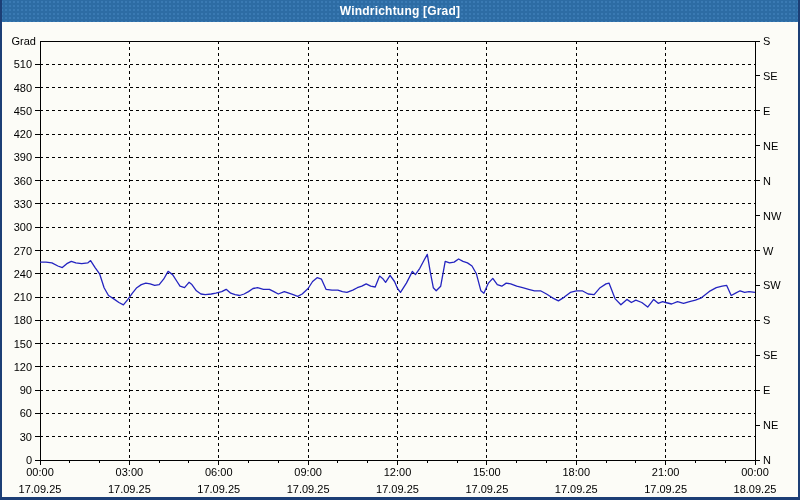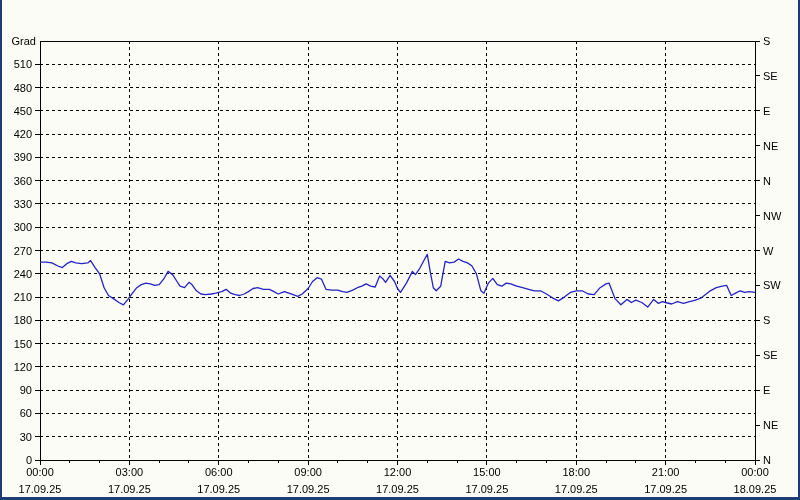--- a/index.html
+++ b/index.html
@@ -22,20 +22,23 @@
     position:absolute;top:0;left:0;right:0;bottom:0;
     border-left:2px solid #1c3e75;border-right:2px solid #1c3e75;
     border-bottom:3px solid #1c3e75;pointer-events:none;
   }
   text{font-family:"Liberation Sans", sans-serif;}
 </style>
 </head>
 <body>
 
 <div class="window">
+  <div class="titlebar">
+    <span class="title">Windrichtung [Grad]</span>
+  </div>
   <svg class="chart-svg" id="chart" width="800" height="475">
       <line x1="40" x2="755" y1="414.72222222222223" y2="414.72222222222223" stroke="#000000" stroke-width="1" stroke-dasharray="3,3" shape-rendering="crispEdges"></line>
       <line x1="40" x2="755" y1="391.44444444444446" y2="391.44444444444446" stroke="#000000" stroke-width="1" stroke-dasharray="3,3" shape-rendering="crispEdges"></line>
       <line x1="40" x2="755" y1="368.1666666666667" y2="368.1666666666667" stroke="#000000" stroke-width="1" stroke-dasharray="3,3" shape-rendering="crispEdges"></line>
       <line x1="40" x2="755" y1="344.8888888888889" y2="344.8888888888889" stroke="#000000" stroke-width="1" stroke-dasharray="3,3" shape-rendering="crispEdges"></line>
       <line x1="40" x2="755" y1="321.6111111111111" y2="321.6111111111111" stroke="#000000" stroke-width="1" stroke-dasharray="3,3" shape-rendering="crispEdges"></line>
       <line x1="40" x2="755" y1="298.33333333333337" y2="298.33333333333337" stroke="#000000" stroke-width="1" stroke-dasharray="3,3" shape-rendering="crispEdges"></line>
       <line x1="40" x2="755" y1="275.05555555555554" y2="275.05555555555554" stroke="#000000" stroke-width="1" stroke-dasharray="3,3" shape-rendering="crispEdges"></line>
       <line x1="40" x2="755" y1="251.77777777777777" y2="251.77777777777777" stroke="#000000" stroke-width="1" stroke-dasharray="3,3" shape-rendering="crispEdges"></line>
       <line x1="40" x2="755" y1="228.5" y2="228.5" stroke="#000000" stroke-width="1" stroke-dasharray="3,3" shape-rendering="crispEdges"></line>

